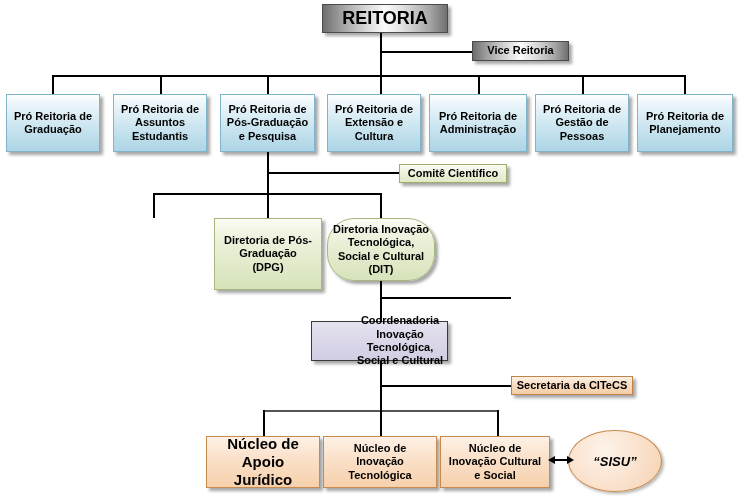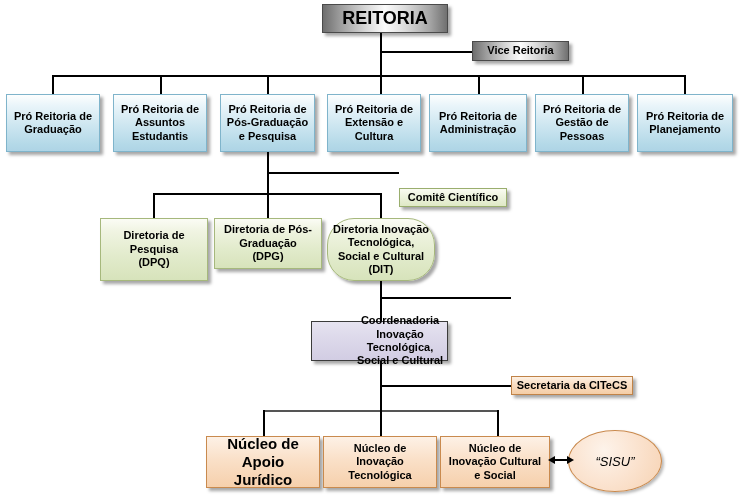--- a/index.html
+++ b/index.html
@@ -72,21 +72,21 @@
   }
 
   
   .ellipse{
     position:absolute;
     box-sizing:border-box;
     border-radius:50%;
     background:radial-gradient(circle at 38% 32%,#fdf3ea 0%,#fbe4d1 45%,#f6d2b2 100%);
     border:1px solid #c98a4e;
     display:flex;align-items:center;justify-content:center;
-    font-style:italic;font-weight:normal;color:#000;
+    font-style:italic;font-weight:bold;color:#000;
     z-index:3;
     box-shadow:2px 2px 3px rgba(0,0,0,.28);
   }
 
   
   .ln{position:absolute;background:#000000;z-index:1;}
   .lnv{width:1px;}
   .lnh{height:1px;}
   .ln-thick{background:#555555;}
 
@@ -171,29 +171,26 @@
   </div>
 
   <div class="node blue shadow" style="left:535px;top:94px;width:94px;height:58px;font-size:11px;">
     <span class="lbl ml">Pró Reitoria de<br>Gestão de<br>Pessoas</span>
   </div>
 
   <div class="node blue shadow" style="left:637px;top:94px;width:96px;height:58px;font-size:11px;">
     <span class="lbl ml">Pró Reitoria de<br>Planejamento</span>
   </div>
 
-  <div class="node green-pill shadow" style="left:399px;top:164px;width:108px;height:19px;font-size:11px;margin-top:24px;">
+  <div class="node green-pill shadow" style="left:399px;top:164px;width:108px;height:19px;font-size:11px;">
     <span class="lbl">Comitê Científico</span>
   </div>
 
-  <div class="node green shadow" style="left:100px;top:218px;width:108px;height:63px;font-size:11px;">
-    <span class="lbl ml">Diretoria de<br>Pesquisa<br>(DPQ)</span>
-  </div>
-
-  <div class="node green shadow" style="left:214px;top:218px;width:108px;height:51px;font-size:11px;">
+
+  <div class="node green shadow" style="left:214px;top:218px;width:108px;height:72px;font-size:11px;">
     <span class="lbl ml">Diretoria de Pós-<br>Graduação<br>(DPG)</span>
   </div>
 
   <div class="node green shadow" style="left:327px;top:218px;width:108px;height:63px;font-size:11px;border-radius:27px;">
     <span class="lbl ml">Diretoria Inovação<br>Tecnológica,<br>Social e Cultural<br>(DIT)</span>
   </div>
 
 
   <div class="node purple shadow" style="left:311px;top:321px;width:137px;height:40px;font-size:11px;padding-left:41px;">
     <span class="lbl ml">Coordenadoria<br>Inovação Tecnológica,<br>Social e Cultural</span>

